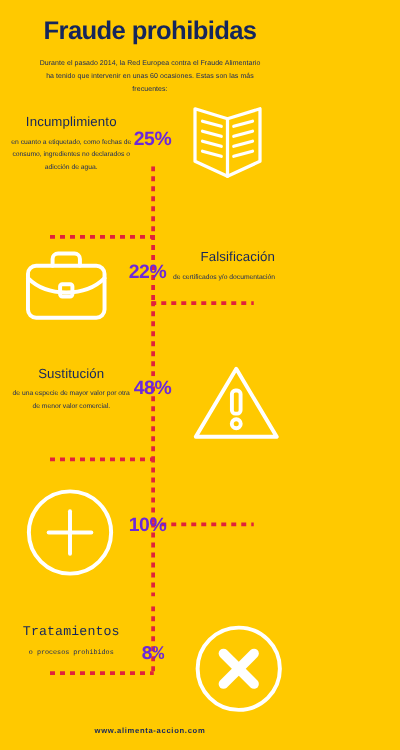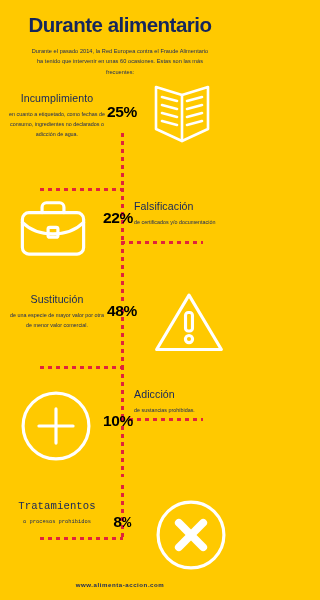--- a/index.html
+++ b/index.html
@@ -78,22 +78,22 @@
   .text-block {
     position: absolute;
     top: 0;
     width: 98px;
   }
   .text-left {
     left: 8px;
     text-align: center;
   }
   .text-right {
-    right: 8px;
-    text-align: left;
+    right: 20px;
+    text-align: right;
   }
   .item-heading {
     font-size: 10.6px;
     color: #15265C;
     font-weight: normal;
     line-height: 1.2;
     margin: 0 0 4px 0;
     letter-spacing: 0.1px;
   }
   .item-desc {
@@ -103,21 +103,21 @@
     margin: 0;
     font-weight: normal;
   }
 
   .pct {
     position: absolute;
     width: 46px;
     text-align: center;
     font-size: 15.5px;
     font-weight: bold;
-    color: #000000;
+    color: #6d28d9;
     letter-spacing: -0.3px;
   }
 
   .icon-slot {
     position: absolute;
     width: 64px;
     height: 64px;
   }
   .icon-slot svg {
     display: block;
@@ -139,21 +139,21 @@
     color: #15265C;
     letter-spacing: 0.55px;
   }
 </style>
 </head>
 <body>
 
 <div class="infographic">
 
   <div class="header">
-    <h1 class="title">Durante alimentario</h1>
+    <h1 class="title">Fraude prohibidas</h1>
     <p class="subtitle">Durante el pasado 2014, la Red Europea contra el Fraude Alimentario ha tenido que intervenir en unas 60 ocasiones. Estas son las más frecuentes:</p>
   </div>
 
   <div class="vline" style="top:133px; height:58px;"></div>
   <div class="hline" style="left:40px; width:83px; top:188px;"></div>
 
   <div class="vline" style="top:188px; height:56px;"></div>
   <div class="hline" style="left:121px; width:82px; top:241px;"></div>
 
   <div class="vline" style="top:241px; height:60px;"></div>
@@ -214,24 +214,20 @@
     <div class="icon-slot" style="left:152px; top:-6px; width:74px; height:74px;">
       <svg viewBox="0 0 64 64" fill="none" stroke="#FFFFFF" stroke-width="2.7" stroke-linecap="round" stroke-linejoin="round">
         <path d="M32 7 L60 54 L4 54 Z"></path>
         <rect x="29" y="22" width="6" height="16" rx="2.4"></rect>
         <circle cx="32" cy="45" r="3.1"></circle>
       </svg>
     </div>
   </div>
 
   <div class="row" style="top:388px;">
-    <div class="text-block text-right">
-      <h2 class="item-heading">Adicción</h2>
-      <p class="item-desc">de sustancias prohibidas.</p>
-    </div>
     <div class="pct" style="left:95px; top:24px;">10%</div>
     <div class="icon-slot" style="left:17px; top:-1px; width:78px; height:78px;">
       <svg viewBox="0 0 64 64" fill="none" stroke="#FFFFFF" stroke-width="2.6" stroke-linecap="round" stroke-linejoin="round">
         <circle cx="32" cy="32" r="27"></circle>
         <path d="M32 18 L32 46"></path>
         <path d="M18 32 L46 32"></path>
       </svg>
     </div>
   </div>
 

